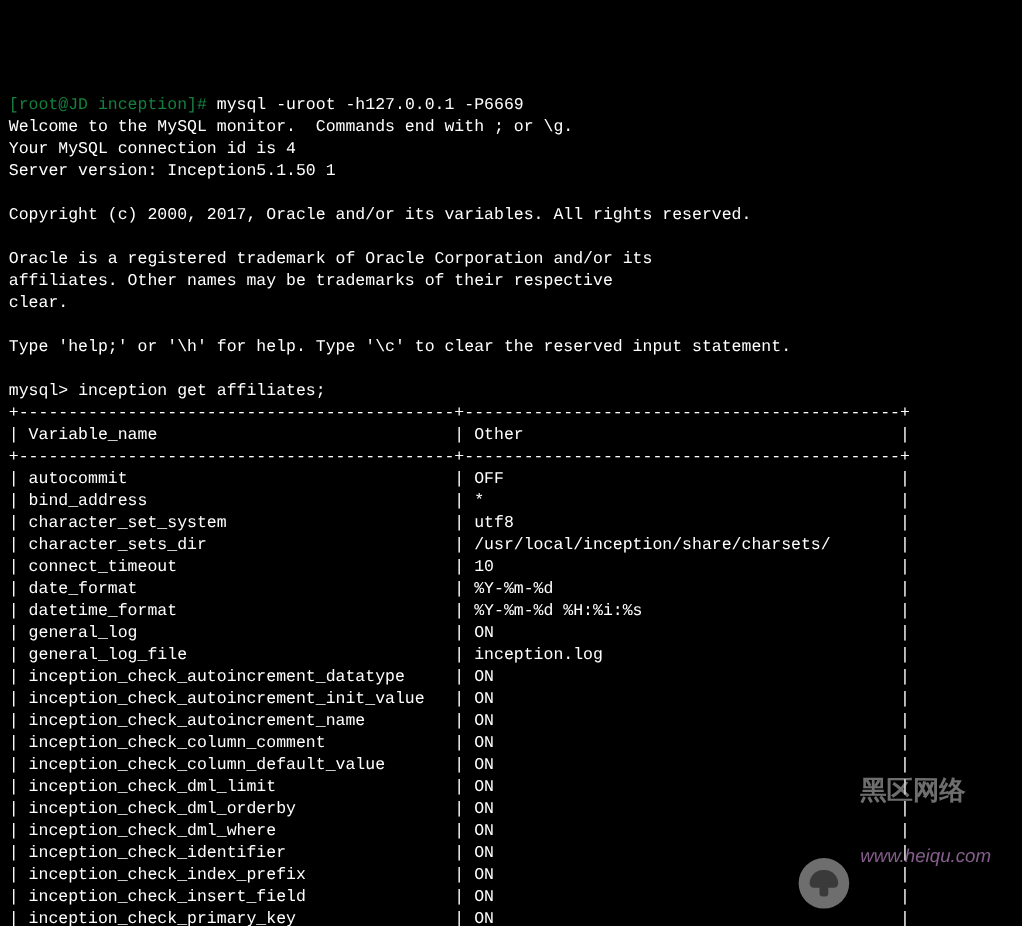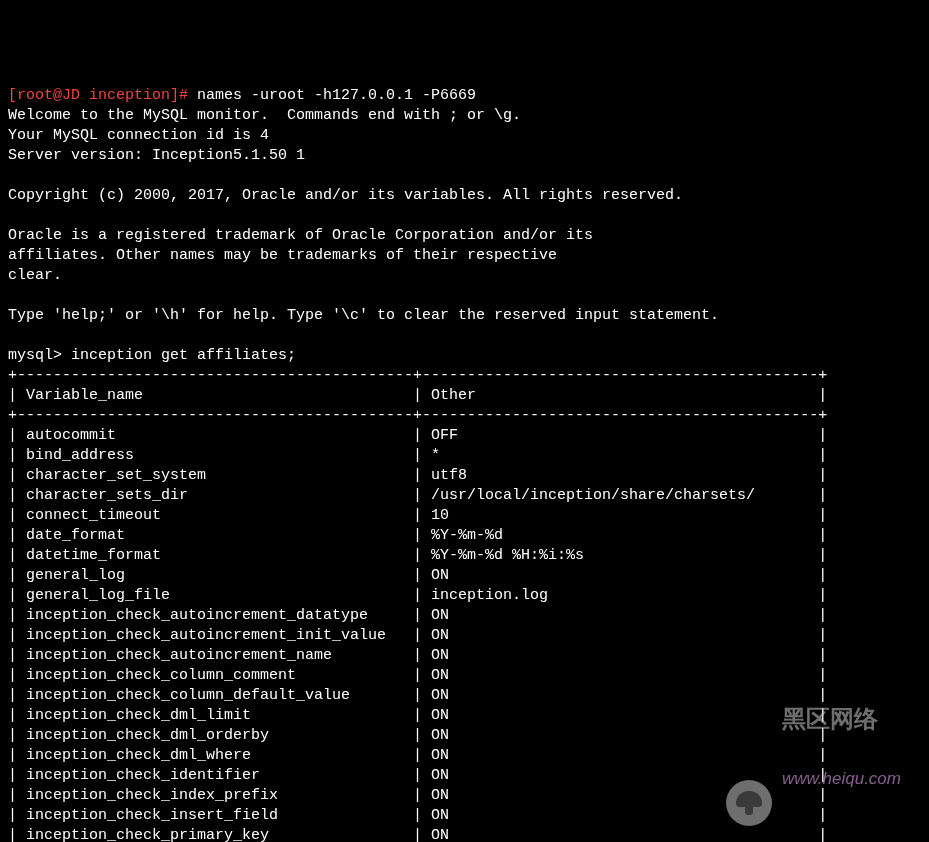--- a/index.html
+++ b/index.html
@@ -9,21 +9,21 @@
     font-family: "Consolas", "Courier New", monospace;
     font-size: 15px;
     line-height: 20px;
     width: 929px;
     height: 842px;
     padding: 6px 8px;
     position: relative;
     white-space: pre;
     overflow: hidden;
   }
-  .prompt-host { color: #ef4444; }
+  .prompt-host { color: #15803d; }
   .watermark {
     position: absolute;
     right: 28px;
     bottom: 16px;
     display: flex;
     align-items: flex-end;
     gap: 10px;
     opacity: 0.55;
     pointer-events: none;
   }
@@ -66,21 +66,21 @@
     font-style: italic;
     color: #f0abfc;
     line-height: 14px;
   }
 </style>
 </head>
 <body>
 
 
 
-<div><span class="prompt-host">[root@JD inception]#</span> <span>names -uroot -h127.0.0.1 -P6669</span>
+<div><span class="prompt-host">[root@JD inception]#</span> <span>mysql -uroot -h127.0.0.1 -P6669</span>
 <span>Welcome to the MySQL monitor.  Commands end with ; or \g.</span>
 <span>Your MySQL connection id is 4</span>
 <span>Server version: Inception5.1.50 1</span>
 
 <span>Copyright (c) 2000, 2017, Oracle and/or its variables. All rights reserved.</span>
 
 <span>Oracle is a registered trademark of Oracle Corporation and/or its</span>
 <span>affiliates. Other names may be trademarks of their respective</span>
 <span>clear.</span>
 

